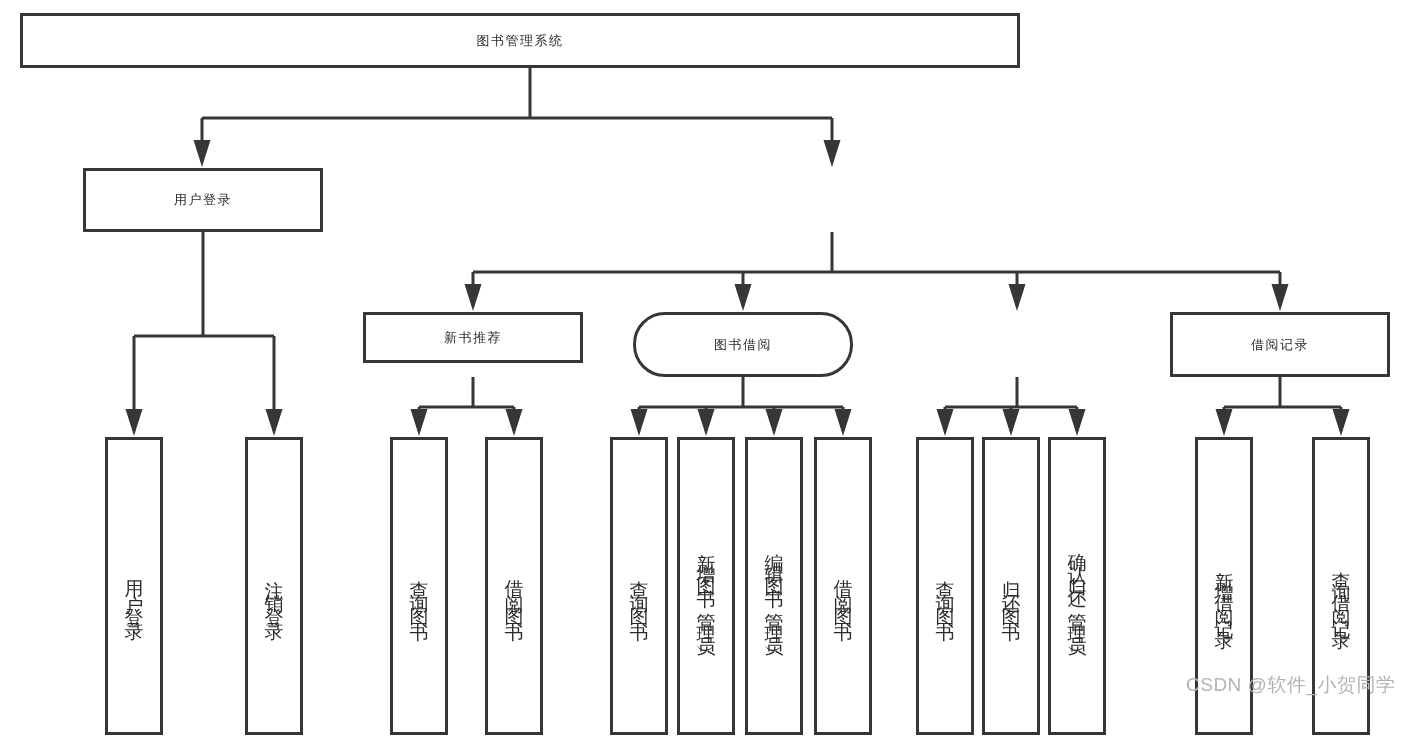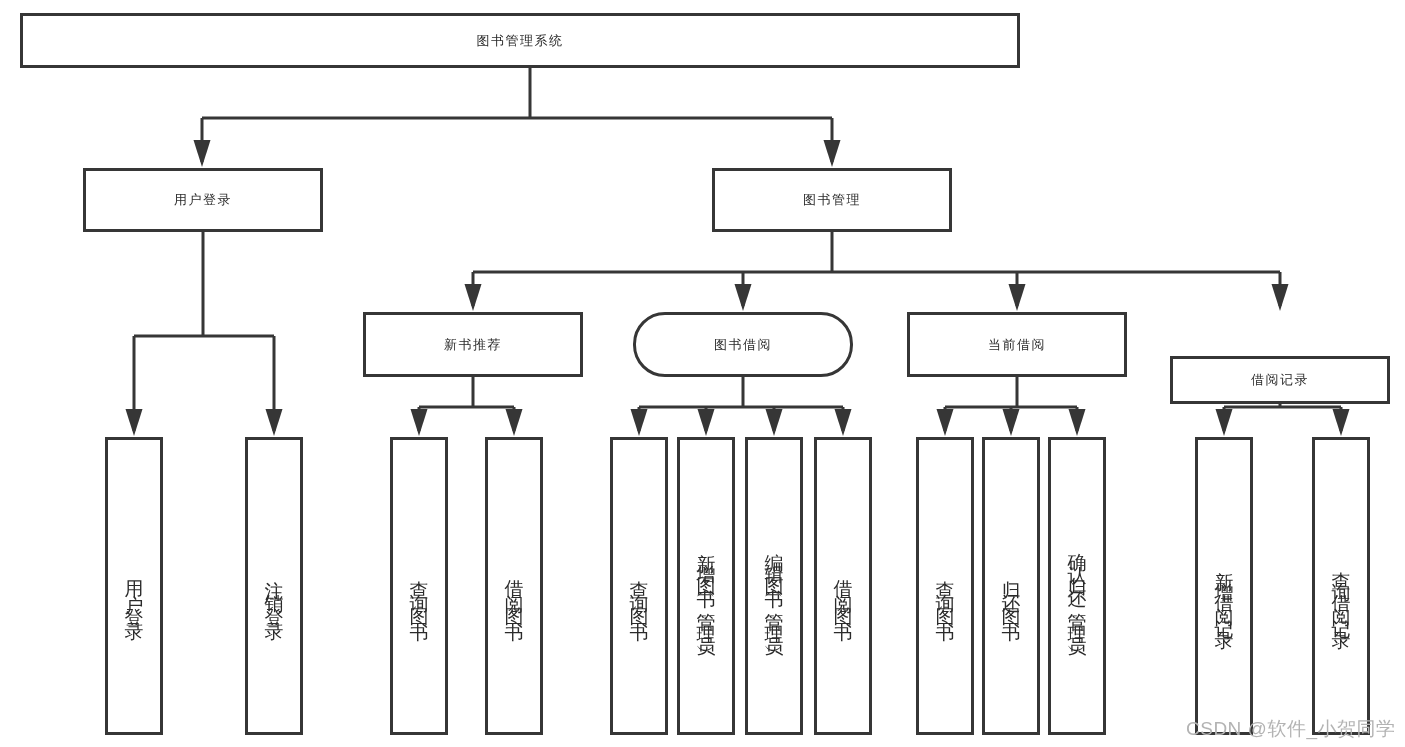--- a/index.html
+++ b/index.html
@@ -60,43 +60,43 @@
   .vlabel.tight {
     letter-spacing: 12px;
     margin-bottom: -12px;
   }
   .leaf { top: 437px; width: 58px; height: 298px; }
 
   
   #n-root        { left: 20px;   top: 13px;  width: 1000px; height: 55px; }
   #n-user-login  { left: 83px;   top: 168px; width: 240px;  height: 64px; }
   #n-book-mgmt   { left: 712px;  top: 168px; width: 240px;  height: 64px; }
-  #n-new-rec     { left: 363px;  top: 312px; width: 220px;  height: 65px; justify-content: center; }
+  #n-new-rec     { left: 363px;  top: 312px; width: 220px;  height: 51px; justify-content: center; }
   #n-book-borrow { left: 633px;  top: 312px; width: 220px;  height: 65px; border-radius: 32px; }
   #n-current     { left: 907px;  top: 312px; width: 220px;  height: 65px; }
-  #n-records     { left: 1170px; top: 312px; width: 220px;  height: 48px; margin-top: 44px; }
+  #n-records     { left: 1170px; top: 312px; width: 220px;  height: 65px; }
 
   #lf-a1 { left: 105px; }
   #lf-a2 { left: 245px; }
   #lf-b1 { left: 390px; }
   #lf-b2 { left: 485px; }
   #lf-c1 { left: 610px; }
   #lf-c2 { left: 677px; }
   #lf-c3 { left: 745px; }
   #lf-c4 { left: 814px; }
   #lf-d1 { left: 916px; }
   #lf-d2 { left: 982px; }
   #lf-d3 { left: 1048px; }
   #lf-e1 { left: 1195px; }
   #lf-e2 { left: 1312px; }
 
   .watermark {
     position: absolute;
     left: 1186px;
-    top: 716px;
+    top: 672px;
     font-size: 19px;
     letter-spacing: 0.5px;
     color: var(--watermark);
     white-space: nowrap;
     z-index: 5;
   }
 </style>
 </head>
 <body>
 
@@ -145,33 +145,27 @@
     </g>
   </svg>
 
   <div class="box" id="n-root">
     <span class="hlabel">图书管理系统</span>
   </div>
 
   <div class="box" id="n-user-login">
     <span class="hlabel">用户登录</span>
   </div>
-  <div class="box" id="n-book-mgmt">
-    <span class="hlabel">图书管理</span>
-  </div>
 
   <div class="box" id="n-new-rec">
     <span class="hlabel">新书推荐</span>
   </div>
   <div class="box" id="n-book-borrow">
     <span class="hlabel">图书借阅</span>
   </div>
-  <div class="box" id="n-current">
-    <span class="hlabel">当前借阅</span>
-  </div>
   <div class="box" id="n-records">
     <span class="hlabel">借阅记录</span>
   </div>
 
   <div class="box leaf" id="lf-a1">
     <span class="vlabel">用户登录</span>
   </div>
   <div class="box leaf" id="lf-a2">
     <span class="vlabel">注销登录</span>
   </div>

